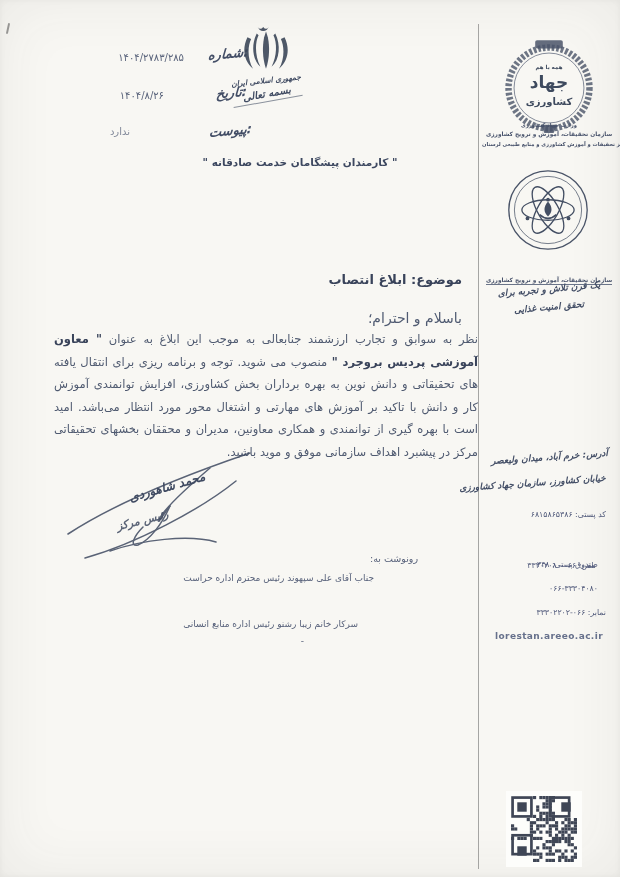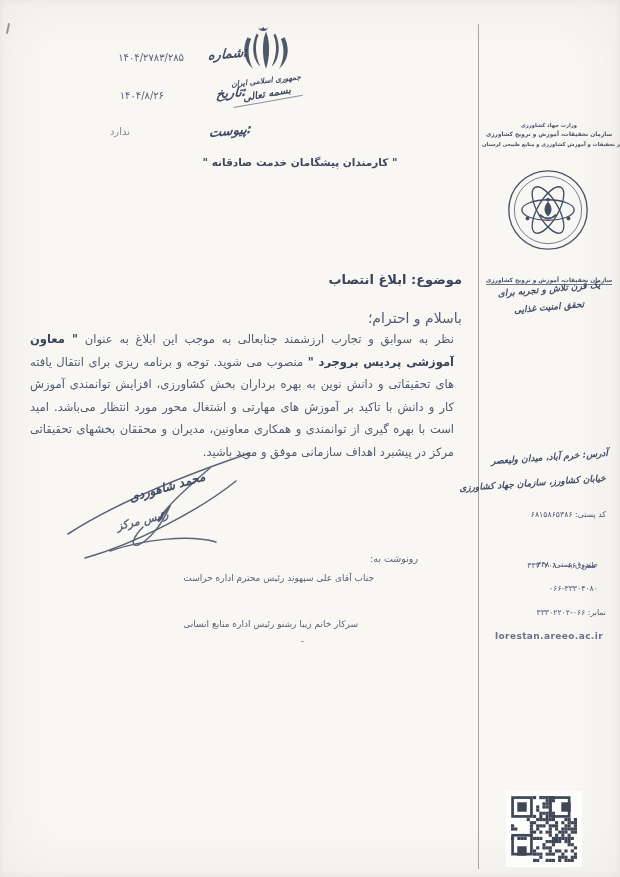--- a/index.html
+++ b/index.html
@@ -86,21 +86,21 @@
     </svg>
   </div>
   <div class="abs emblem-title" style="left:218px;top:76px;width:96px;text-align:center;">جمهوری اسلامی ایران</div>
   <div class="abs emblem-bism" style="left:232px;top:88px;width:70px;text-align:center;border-bottom:1px solid rgba(65,76,99,.6);padding-bottom:2px;">بسمه تعالی</div>
 
   <div class="abs slogan rtl center" style="left:140px;top:156px;width:320px;">" کارمندان پیشگامان خدمت صادقانه "</div>
 
   <div class="abs subject rtl" style="right:158px;top:272px;">موضوع: ابلاغ انتصاب</div>
   <div class="abs salutation rtl" style="right:158px;top:310px;">باسلام و احترام؛</div>
 
-  <div class="abs body-text rtl" style="left:30px;top:328px;width:424px;">
+  <div class="abs body-text rtl" style="left:54px;top:328px;width:424px;">
     <span>نظر به سوابق و تجارب ارزشمند جنابعالی به موجب این ابلاغ به عنوان </span><b>" معاون آموزشی پردیس بروجرد "</b><span> منصوب می شوید. توجه و برنامه ریزی برای انتقال یافته های تحقیقاتی و دانش نوین به بهره برداران بخش کشاورزی، افزایش توانمندی آموزش کار و دانش با تاکید بر آموزش های مهارتی و اشتغال محور مورد انتظار می‌باشد. امید است با بهره گیری از توانمندی و همکاری معاونین، مدیران و محققان بخشهای تحقیقاتی مرکز در پیشبرد اهداف سازمانی موفق و موید باشید.</span>
   </div>
 
   <div class="abs" style="left:50px;top:448px;width:210px;height:115px;">
     <svg width="210" height="115" viewBox="0 0 210 115">
       <g fill="none" stroke="#3f4a61" stroke-width="1.5" stroke-linecap="round" opacity=".85">
         <path d="M18,86 C70,52 150,22 200,5"></path>
         <path d="M160,20 C132,44 114,62 110,70 C106,78 114,66 120,58"></path>
         <path d="M120,58 C112,76 100,92 88,97 C79,99 84,88 93,79"></path>
         <path d="M35,110 C85,96 150,62 186,33"></path>
@@ -111,20 +111,31 @@
     <div class="abs sig-text" style="left:66px;top:66px;font-size:11px;transform:rotate(-14deg);opacity:.85;">رئیس مرکز</div>
   </div>
 
   <div class="abs cc cc-label rtl" style="right:202px;top:553px;">رونوشت به:</div>
   <div class="abs cc rtl" style="right:246px;top:573px;">جناب آقای علی سپهوند رئیس محترم اداره حراست</div>
   <div class="abs cc rtl" style="right:262px;top:619px;">سرکار خانم زیبا رشنو رئیس اداره منابع انسانی</div>
   <div class="abs cc" style="right:316px;top:636px;">-</div>
 
   <div class="abs vline" style="left:478px;top:24px;height:845px;"></div>
 
+  <div class="abs" style="left:503px;top:40px;width:92px;height:96px;">
+    <svg width="92" height="96" viewBox="0 0 100 104">
+      <circle cx="50" cy="52" r="44" fill="none" stroke="#4a5468" stroke-width="7" stroke-dasharray="3 2" opacity=".8"></circle>
+      <circle cx="50" cy="52" r="38" fill="#f8f7f3" stroke="#5a6478" stroke-width=".8"></circle>
+      <rect x="35" y="0" width="30" height="9" rx="2" fill="#4a5468" opacity=".85"></rect>
+      <path d="M41,92 l18,0 l-4,9 l-10,0 z" fill="#4a5468" opacity=".85"></path>
+    </svg>
+    <div class="logo-text" style="top:24px;font-size:5.5px;font-weight:bold;">همه با هم</div>
+    <div class="logo-text" style="top:32px;font-size:17px;font-weight:bold;">جهاد</div>
+    <div class="logo-text" style="top:56px;font-size:10px;font-weight:bold;">کشاورزی</div>
+  </div>
 
   <div class="abs org-line" style="left:482px;top:122px;width:134px;font-size:5.2px;">وزارت جهاد کشاورزی</div>
   <div class="abs org-line" style="left:482px;top:131px;width:134px;">سازمان تحقیقات، آموزش و ترویج کشاورزی</div>
   <div class="abs org-line" style="left:482px;top:141px;width:134px;font-size:5.2px;">مرکز تحقیقات و آموزش کشاورزی و منابع طبیعی لرستان</div>
 
   <div class="abs" style="left:506px;top:168px;width:84px;height:84px;">
     <svg width="84" height="84" viewBox="0 0 90 90">
       <circle cx="45" cy="45" r="42" fill="none" stroke="#4a5468" stroke-width="1.4"></circle>
       <circle cx="45" cy="45" r="36" fill="none" stroke="#4a5468" stroke-width=".8"></circle>
       <g fill="none" stroke="#434e63" stroke-width="1.4">

